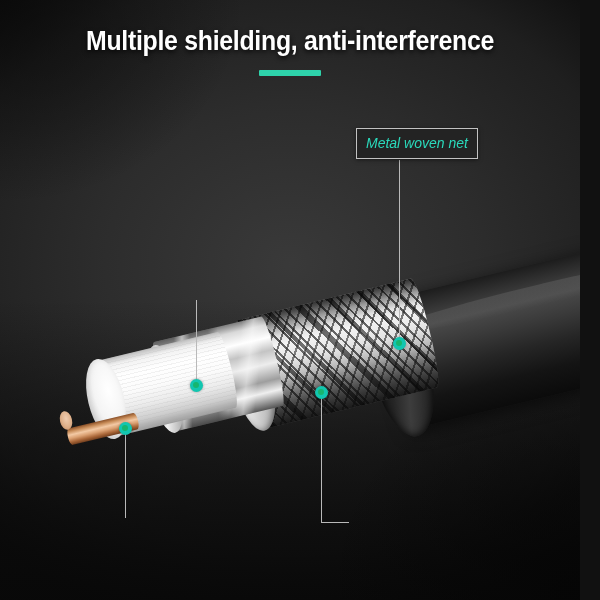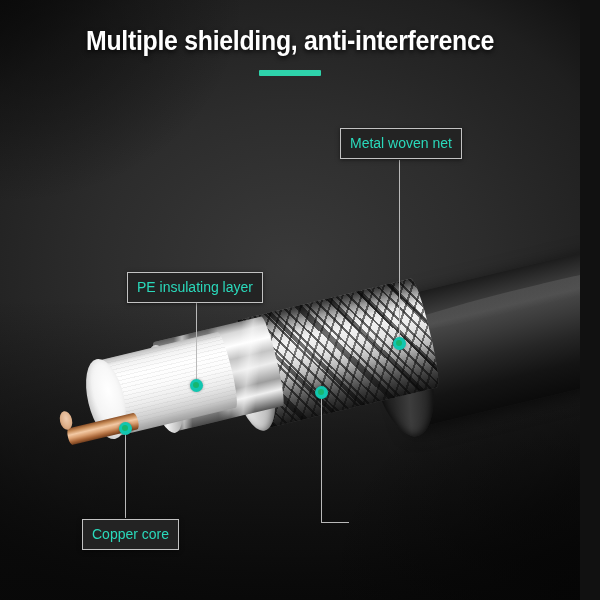--- a/index.html
+++ b/index.html
@@ -409,20 +409,18 @@
   <div class="leader leader-v" style="left:125px; top:428px; height:90px;"></div>
 
   <div class="leader leader-v" style="left:321px; top:392px; height:130px;"></div>
   <div class="leader leader-h" style="left:321px; top:522px; width:28px;"></div>
 
   <div class="dot" style="left:399px; top:343px;"></div>
   <div class="dot" style="left:196px; top:385px;"></div>
   <div class="dot" style="left:125px; top:428px;"></div>
   <div class="dot" style="left:321px; top:392px;"></div>
 
-  <div class="label" style="left:340px; top:128px;">Metal woven net</div>
-
-  <div class="label" style="left:127px; top:272px;">PE insulating layer</div>
-
-  <div class="label" style="left:82px; top:519px;">Copper core</div>
+  <div class="label" style="left:356px; top:128px;font-style:italic;">Metal woven net</div>
+
+
 
 
 </div>
 
 </body></html>

